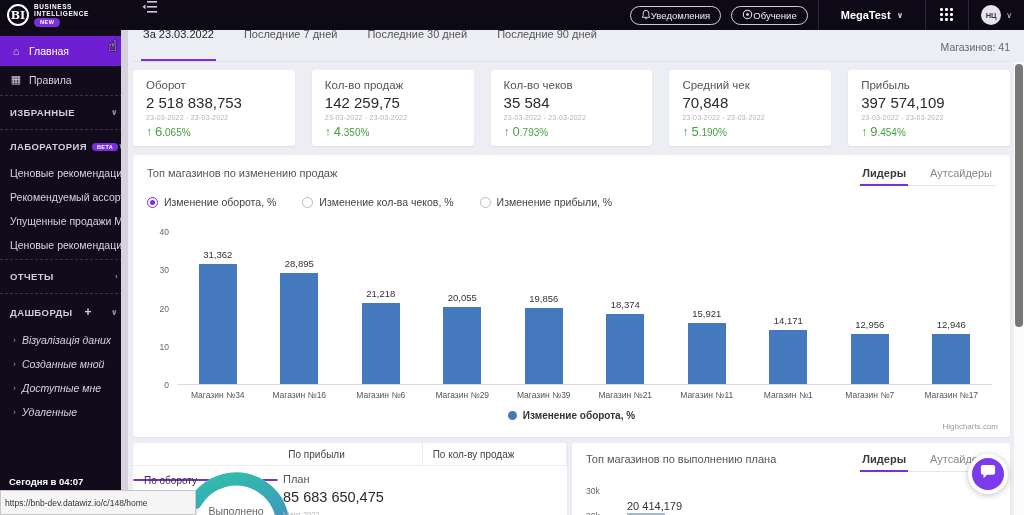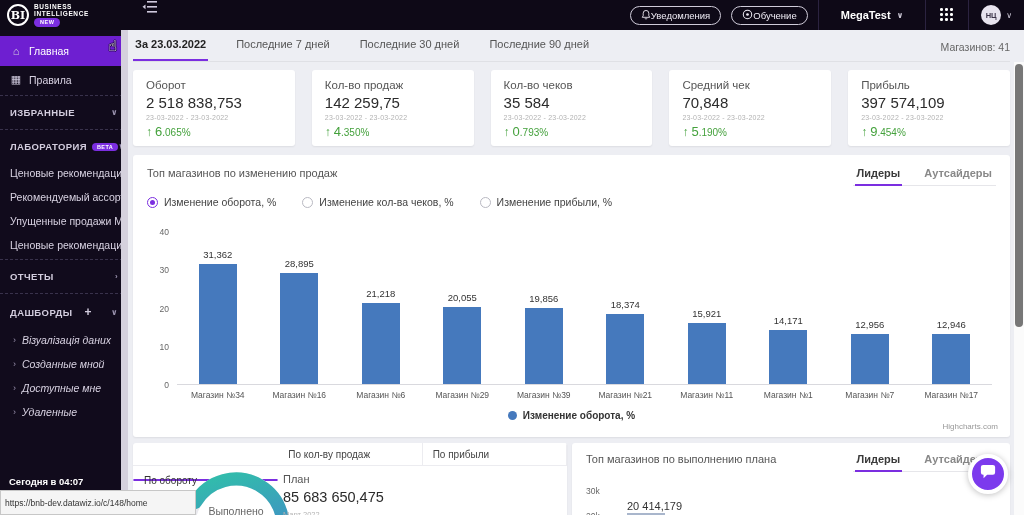--- a/index.html
+++ b/index.html
@@ -58,40 +58,40 @@
   .sb-update { font-size:9px; font-style:italic; color:#b5adc6; white-space:nowrap; overflow:hidden;}
   .url-tip { position:absolute; left:0; bottom:0; width:196px; height:25px; background:#f5f5f5;
              border:1px solid #c7c7c7; font-size:8.5px; color:#333; display:flex; align-items:center;
              padding-left:4px; white-space:nowrap; overflow:hidden; z-index:9;}
 
   
   main { position:absolute; left:128px; top:30px; right:0; bottom:0; background:#edeef3;
          overflow:hidden; padding:0 14px 0 5px; }
   .tabrow { display:flex; align-items:flex-end; border-bottom:1px solid #dfe0e5; height:32px; }
   .ptab { font-size:11px; color:#555; padding:6px 2px 7px; margin-right:26px; cursor:pointer; }
-  .ptab.active { color:#222; font-weight:700; border-bottom:2px solid var(--accent); padding-bottom:9px;}
+  .ptab.active { color:#222; font-weight:400; border-bottom:2px solid var(--accent); padding-bottom:19px;margin-left:8px;}
   .stores { margin-left:auto; font-size:10.5px; color:#666; padding-bottom:8px;}
 
   .kpi-row { display:flex; gap:17px; margin-top:8px; height:76px; }
   .kpi-card { flex:1; background:#fff; border-radius:3px; box-shadow:0 1px 2px rgba(0,0,0,.07);
               padding:9px 13px; display:flex; flex-direction:column; }
   .kpi-label { font-size:11.5px; color:#555; }
   .kpi-value { font-size:15px; color:#2b2b2b; margin-top:3px;}
   .kpi-period { font-size:7px; color:#b3b3b3; margin-top:3px; letter-spacing:.2px;}
   .kpi-change { color:var(--green); margin-top:3px; display:flex; align-items:baseline;}
   .kpi-change .arrow { font-size:12px; font-weight:700; margin-right:3px;}
   .kpi-change .big { font-size:13px; }
   .kpi-change .small { font-size:10px; }
 
   .chart-card { position:relative; margin-top:9px; height:282px; background:#fff; border-radius:3px;
                 box-shadow:0 1px 2px rgba(0,0,0,.07); }
   .tc-head { display:flex; justify-content:space-between; align-items:flex-start; padding:12px 14px 0; }
   .tc-title { font-size:11px; color:#555; }
   .pair-tabs { display:flex; gap:20px; border-bottom:1px solid #e6e6ea; padding:0 2px;}
-  .pair-tab { font-size:11px; color:#888; padding:0 2px 5px; cursor:pointer;font-weight:bold;}
+  .pair-tab { font-size:11px; color:#888; padding:0 2px 5px; cursor:pointer;}
   .pair-tab.active { color:#3a3a3a; font-weight:700; border-bottom:2px solid var(--accent); margin-bottom:-1px;}
   .radio-row { display:flex; gap:26px; padding-left:14px; margin-top:10px; }
   .radio-item { display:flex; align-items:center; gap:6px; font-size:10.5px; color:#444; cursor:pointer;}
   .rdot { width:11px; height:11px; border-radius:50%; border:1px solid #b9b9c2; background:#fff; position:relative;}
   .radio-item.checked .rdot { border-color:var(--accent); }
   .radio-item.checked .rdot::after { content:""; position:absolute; inset:2px; background:var(--accent); border-radius:50%;}
 
   .chart-area { display:flex; margin-top:24px; padding:0 18px 0 14px; }
   .yaxis { width:30px; position:relative; height:153px; flex:none;}
   .yaxis span { position:absolute; right:8px; font-size:8.5px; color:#666; }
@@ -428,22 +428,22 @@
         <span>Изменение оборота, %</span>
       </div>
       <div class="watermark">Highcharts.com</div>
     </section>
 
     <div class="bottom-row">
 
       <section class="bl-card">
         <div class="bl-tabs" id="bl-tabs">
             <div class="bl-tab active">По обороту</div>
+            <div class="bl-tab">По прибыли</div>
             <div class="bl-tab">По кол-ву продаж</div>
-            <div class="bl-tab">По прибыли</div>
           </div>
         <svg class="gauge-svg" width="110" height="110" viewBox="0 0 110 110">
           <defs>
             <linearGradient id="gaugeGrad" x1="0" y1="0" x2="1" y2="1">
               <stop id="gstop1" offset="0" stop-color="#4a71d6"></stop>
               <stop id="gstop2" offset="1" stop-color="#2fc4a7"></stop>
             </linearGradient>
           </defs>
           <circle cx="55" cy="55" r="47" fill="none" stroke="#e9e9ee" stroke-width="13"></circle>
           <circle cx="55" cy="55" r="47" fill="none" stroke="url(#gaugeGrad)" stroke-width="13" pathLength="100" stroke-dasharray="54 46" stroke-linecap="round" transform="rotate(-150 55 55)"></circle>

